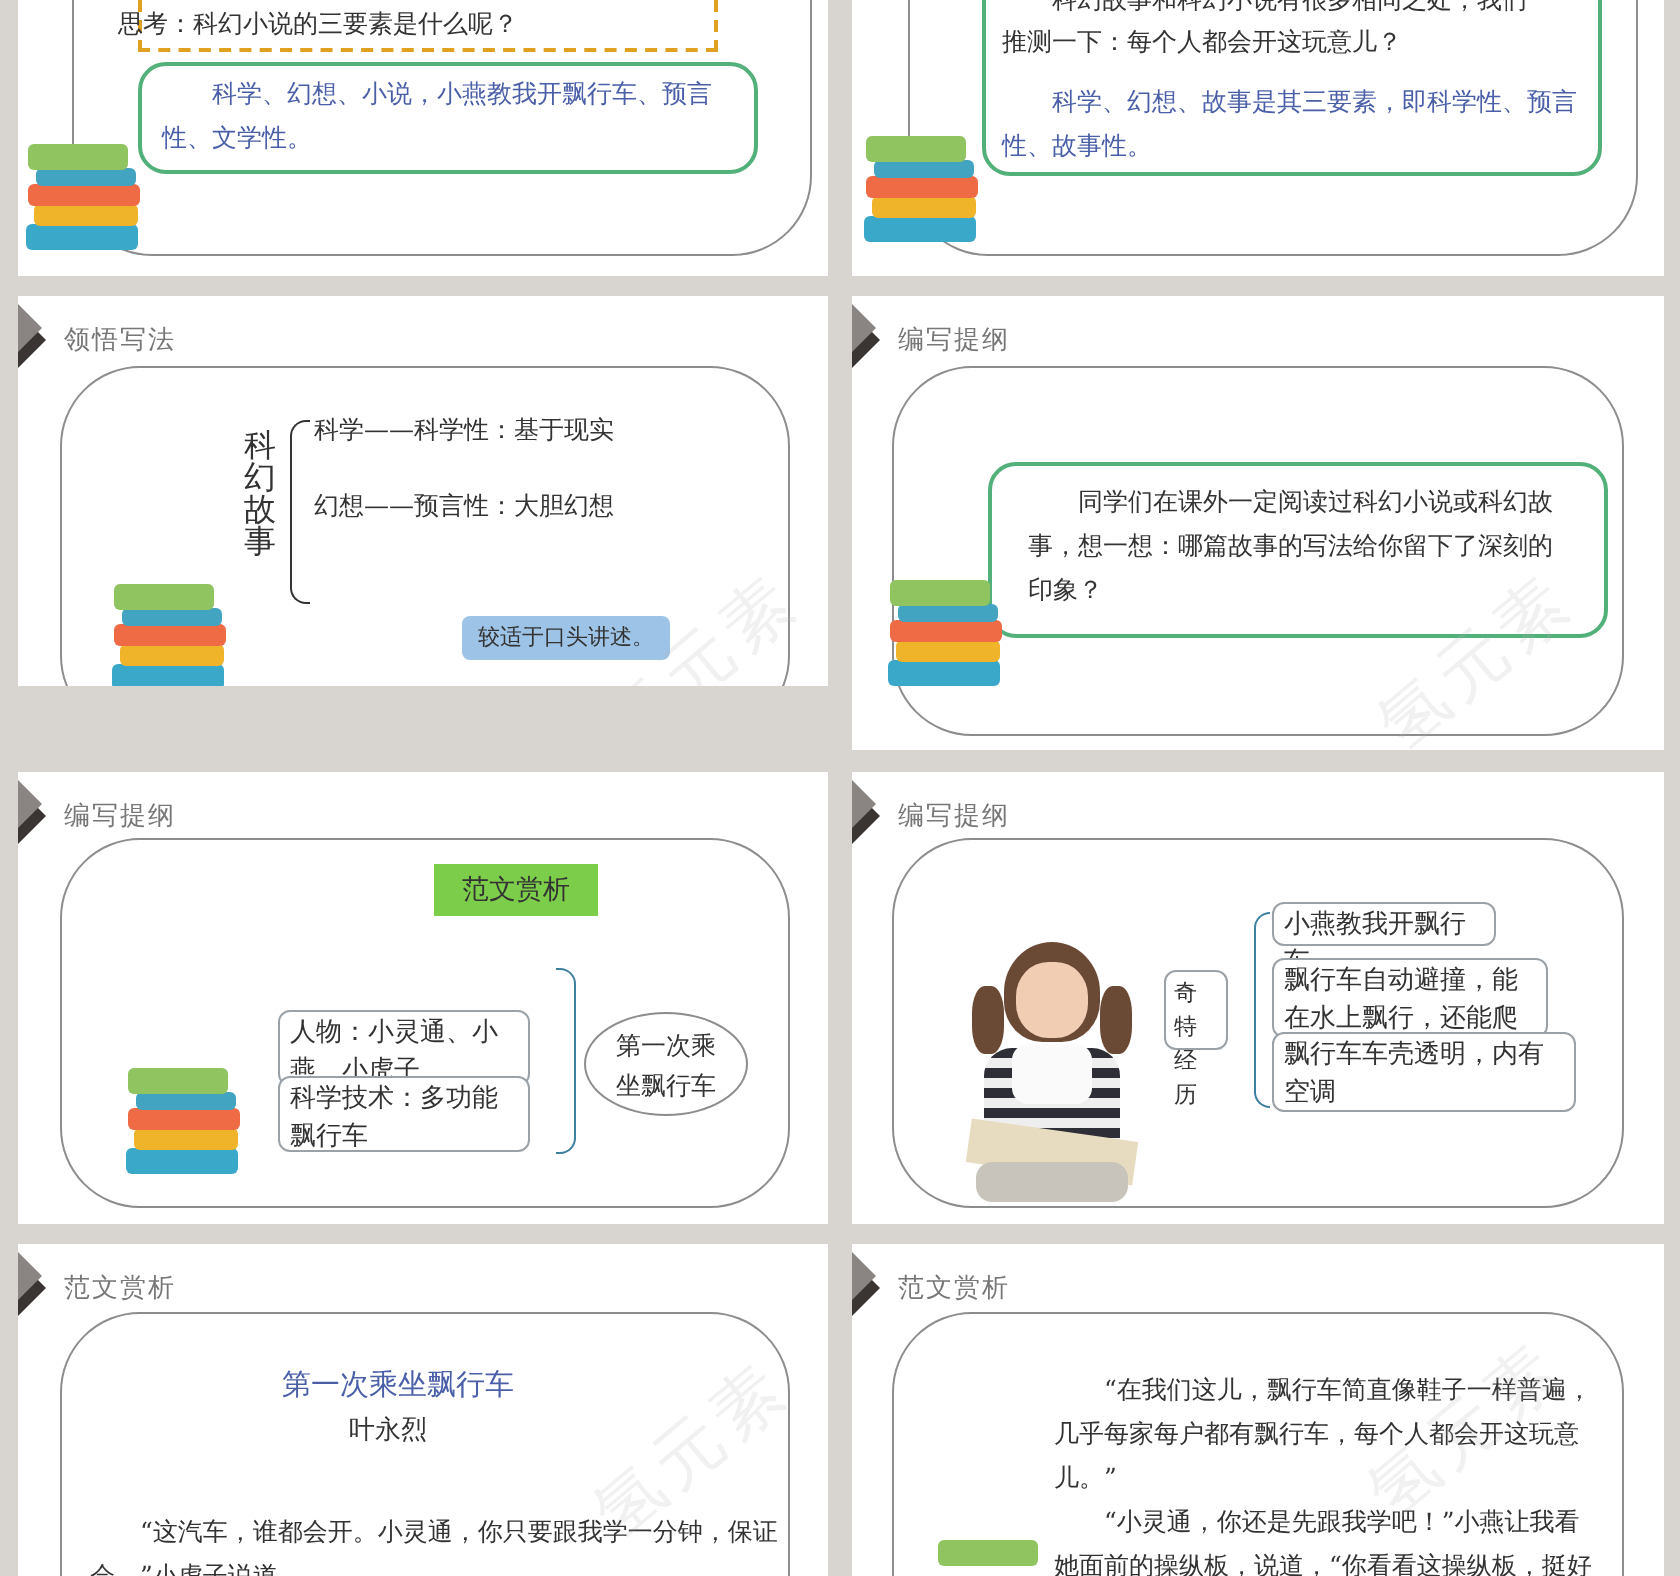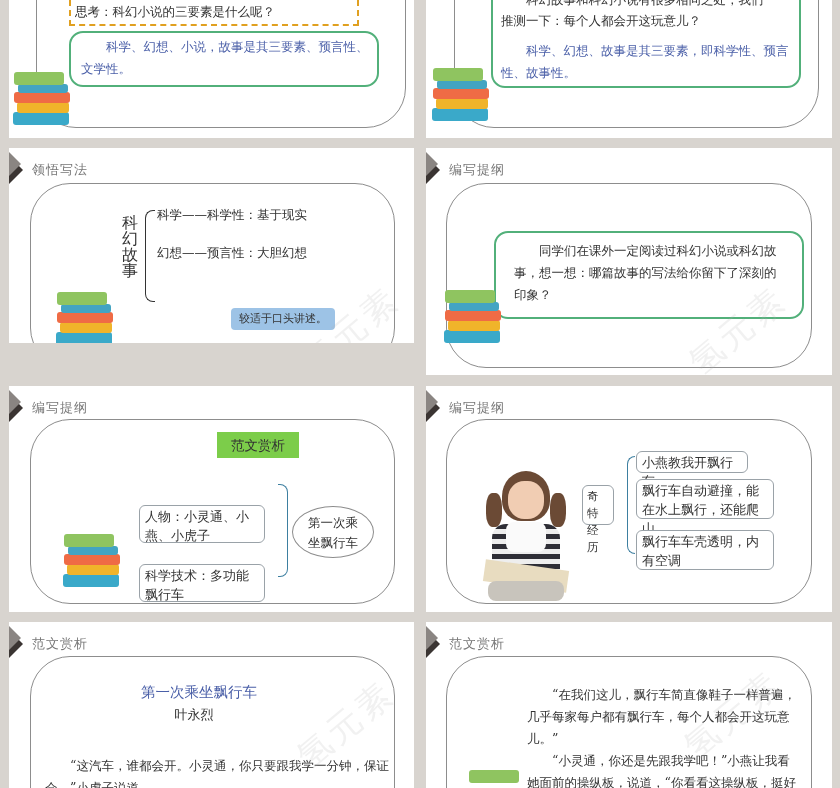--- a/index.html
+++ b/index.html
@@ -18,23 +18,23 @@
   .dash{position:absolute;border:2.5px dashed #e0a020;border-top:none}
   .nbox{position:absolute;border:1px solid #9aa2a8;border-radius:6px;font-size:13px;line-height:19px;padding:1px 5px;background:#fff;color:#333}
   .wm{position:absolute;font-size:34px;color:rgba(180,180,180,0.18);transform:rotate(-40deg);letter-spacing:4px}
 </style>
 </head>
 <body>
 
 <div class="slide" style="left:9px;top:-20px;width:405px;height:158px">
   <div class="frame" style="left:27px;top:-20px;width:370px;height:168px"></div>
   <div class="dash" style="left:60px;top:0;width:290px;height:46px"></div>
-  <div class="t" style="position:absolute;left:66px;top:21px;font-size:12.5px">思考：科幻小说的三要素是什么呢？</div>
+  <div class="t" style="position:absolute;left:50px;top:21px;font-size:12.5px">思考：科幻小说的三要素是什么呢？</div>
   <div class="greenbox" style="left:60px;top:51px;width:310px;height:56px"></div>
-  <div class="t blue" style="position:absolute;left:72px;top:56px;width:290px;text-indent:2em">科学、幻想、小说，故事是其三要素、预言性、文学性。</div>
+  <div class="t blue" style="position:absolute;left:72px;top:56px;width:290px;text-indent:2em">科学、幻想、小说，小燕教我开飘行车、预言性、文学性。</div>
   <div class="books" style="left:0;top:92px">
     <div style="left:4px;top:40px;width:56px;height:13px;background:#3aa9c9"></div>
     <div style="left:8px;top:30px;width:52px;height:11px;background:#f0b42a"></div>
     <div style="left:5px;top:20px;width:56px;height:11px;background:#ef6b45"></div>
     <div style="left:9px;top:12px;width:50px;height:9px;background:#43a4c2"></div>
     <div style="left:5px;top:0;width:50px;height:13px;background:#8fc460"></div>
   </div>
 </div>
 
 <div class="slide" style="left:426px;top:-20px;width:406px;height:158px">
@@ -95,21 +95,21 @@
 
 <div class="slide" style="left:9px;top:386px;width:405px;height:226px">
   <div class="hdr">
       <div class="tri1"></div>
       <div class="tri2"></div>
       <div class="title">编写提纲</div>
     </div>
   <div class="frame" style="left:21px;top:33px;width:365px;height:185px"></div>
   <div style="position:absolute;left:208px;top:46px;width:82px;height:26px;background:#7ccd4a;font-size:13.5px;line-height:26px;text-align:center">范文赏析</div>
   <div class="nbox" style="left:130px;top:119px;width:126px;height:38px">人物：小灵通、小燕、小虎子</div>
-  <div class="nbox" style="left:130px;top:178px;width:126px;height:38px">科学技术：多功能飘行车</div>
+  <div class="nbox" style="left:130px;top:152px;width:126px;height:38px">科学技术：多功能飘行车</div>
   <div style="position:absolute;left:269px;top:98px;width:10px;height:93px;border:1.5px solid #3d7fa0;border-left:none;border-radius:0 8px 8px 0"></div>
   <div style="position:absolute;left:283px;top:120px;width:82px;height:52px;border:1px solid #8d8d8d;border-radius:50%;font-size:12.5px;line-height:20px;text-align:center;padding:6px 10px">第一次乘坐飘行车</div>
   <div class="books" style="left:50px;top:148px">
     <div style="left:4px;top:40px;width:56px;height:13px;background:#3aa9c9"></div>
     <div style="left:8px;top:30px;width:52px;height:11px;background:#f0b42a"></div>
     <div style="left:5px;top:20px;width:56px;height:11px;background:#ef6b45"></div>
     <div style="left:9px;top:12px;width:50px;height:9px;background:#43a4c2"></div>
     <div style="left:5px;top:0;width:50px;height:13px;background:#8fc460"></div>
   </div>
 </div>
@@ -128,21 +128,21 @@
     <div style="position:absolute;left:70px;top:24px;width:16px;height:34px;background:#6b4a35;border-radius:40%"></div>
     <div style="position:absolute;left:12px;top:55px;width:68px;height:55px;background:repeating-linear-gradient(#2e2e36 0 5px,#eee 5px 10px);border-radius:14px 14px 4px 4px"></div>
     <div style="position:absolute;left:26px;top:53px;width:40px;height:30px;background:#fafafa;border-radius:8px"></div>
     <div style="position:absolute;left:4px;top:96px;width:84px;height:22px;background:#e8dcc0;transform:rotate(8deg)"></div>
     <div style="position:absolute;left:8px;top:112px;width:76px;height:20px;background:#c8c4bc;border-radius:8px"></div>
   </div>
   <div class="nbox" style="left:156px;top:99px;width:32px;height:40px;font-size:11.5px;line-height:17px;padding:2px 4px">奇特经历</div>
   <div style="position:absolute;left:201px;top:70px;width:8px;height:98px;border:1.5px solid #3d7fa0;border-right:none;border-radius:8px 0 0 8px"></div>
   <div class="nbox" style="left:210px;top:65px;width:112px;height:22px">小燕教我开飘行车</div>
   <div class="nbox" style="left:210px;top:93px;width:138px;height:40px">飘行车自动避撞，能在水上飘行，还能爬山</div>
-  <div class="nbox" style="left:210px;top:144px;width:138px;height:40px">飘行车车壳透明，内有空调</div>
+  <div class="nbox" style="left:210px;top:130px;width:152px;height:40px">飘行车车壳透明，内有空调</div>
 </div>
 
 <div class="slide" style="left:9px;top:622px;width:405px;height:180px">
   <div class="hdr">
       <div class="tri1"></div>
       <div class="tri2"></div>
       <div class="title">范文赏析</div>
     </div>
   <div class="frame" style="left:21px;top:34px;width:365px;height:185px"></div>
   <div style="position:absolute;left:0;width:380px;top:61px;text-align:center;font-size:14.5px;color:#4a5fa8">第一次乘坐飘行车</div>

